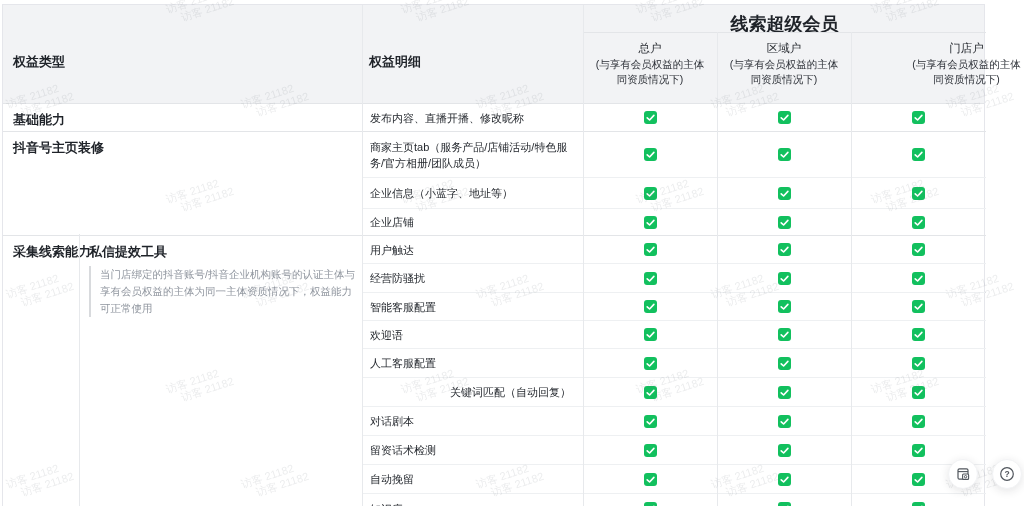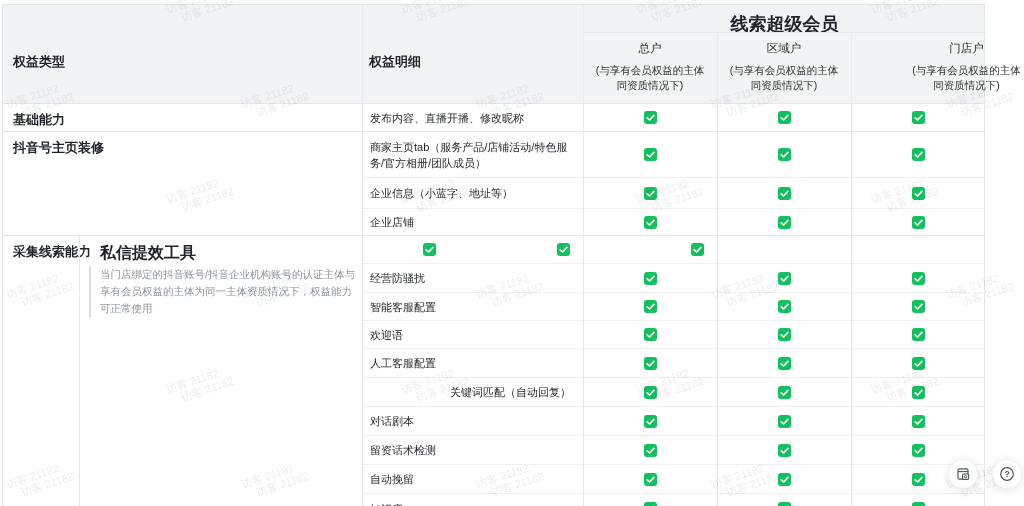--- a/index.html
+++ b/index.html
@@ -11,27 +11,27 @@
   .thead{position:absolute;left:0;top:0;width:100%;height:99px;background:#f2f3f5;
          border-bottom:1px solid #e3e5e8;box-sizing:border-box;}
   .h-col-label{position:absolute;font-size:13px;font-weight:bold;top:48px;}
   .h-col1{left:10px;}
   .h-col2{left:366px;}
   .group-title{position:absolute;left:580px;top:7px;width:403px;text-align:center;
                font-size:18px;font-weight:bold;}
   .group-divider{position:absolute;left:580px;top:27px;width:403px;height:1px;background:#e3e5e8;}
   .m-col{position:absolute;top:27px;height:72px;text-align:center;}
   .m-title{margin-top:9px;font-size:11.5px;}
-  .m-note{margin-top:7px;font-size:10.5px;line-height:15px;color:#2b2f36;}
+  .m-note{margin-top:1px;font-size:10.5px;line-height:15px;color:#2b2f36;}
   .vline{position:absolute;width:1px;background:#e7e9ec;}
   .tbody{position:absolute;left:0;top:99px;width:983px;}
   .section{position:relative;width:983px;border-bottom:1px solid #e3e5e8;box-sizing:border-box;}
   .section:last-child{border-bottom:none;}
   .category{position:absolute;left:10px;top:7px;font-size:13px;font-weight:bold;}
-  .sub-title{position:absolute;left:86px;top:7px;font-size:16px;font-weight:bold;padding-left:11px;}
+  .sub-title{position:absolute;left:86px;top:7px;font-size:13px;font-weight:bold;}
   .sub-note{position:absolute;left:86px;top:30px;width:258px;border-left:2px solid #d8dadd;
             padding-left:9px;font-size:10.5px;line-height:17px;color:#8f959e;}
   .row{position:relative;width:983px;}
   .row-right{position:absolute;left:359px;top:0;width:624px;height:100%;
              display:flex;align-items:center;box-sizing:border-box;}
   .row:not(:last-child) .row-right{border-bottom:1px solid #eef0f2;}
   .row-label{width:221px;box-sizing:border-box;padding:0 12px 0 8px;
              font-size:11px;line-height:16px;}
   .check-cell{display:flex;justify-content:center;align-items:center;}
   .check-cell.c0,.check-cell.c1{width:134px;}
@@ -181,20 +181,21 @@
               </div>
             </div>
           </div>
         </div>
         <div class="section">
           <div class="category">采集线索能力</div>
           <div class="sub-title">私信提效工具</div>
           <div class="sub-note">当门店绑定的抖音账号/抖音企业机构账号的认证主体与享有会员权益的主体为同一主体资质情况下，权益能力可正常使用</div>
           <div class="row" style="height: 28px;">
             <div class="row-right">
+              <div class="row-label">用户触达</div>
               <div class="check-cell c0">
                 <svg width="13" height="13" viewBox="0 0 13 13">
                   <rect x="0" y="0" width="13" height="13" rx="3" fill="#12c05e"></rect>
                   <polyline points="3.2,6.8 5.6,9 9.9,4.4" fill="none" stroke="#fff" stroke-width="1.6" stroke-linecap="round" stroke-linejoin="round"></polyline>
                 </svg>
               </div>
               <div class="check-cell c1">
                 <svg width="13" height="13" viewBox="0 0 13 13">
                   <rect x="0" y="0" width="13" height="13" rx="3" fill="#12c05e"></rect>
                   <polyline points="3.2,6.8 5.6,9 9.9,4.4" fill="none" stroke="#fff" stroke-width="1.6" stroke-linecap="round" stroke-linejoin="round"></polyline>

